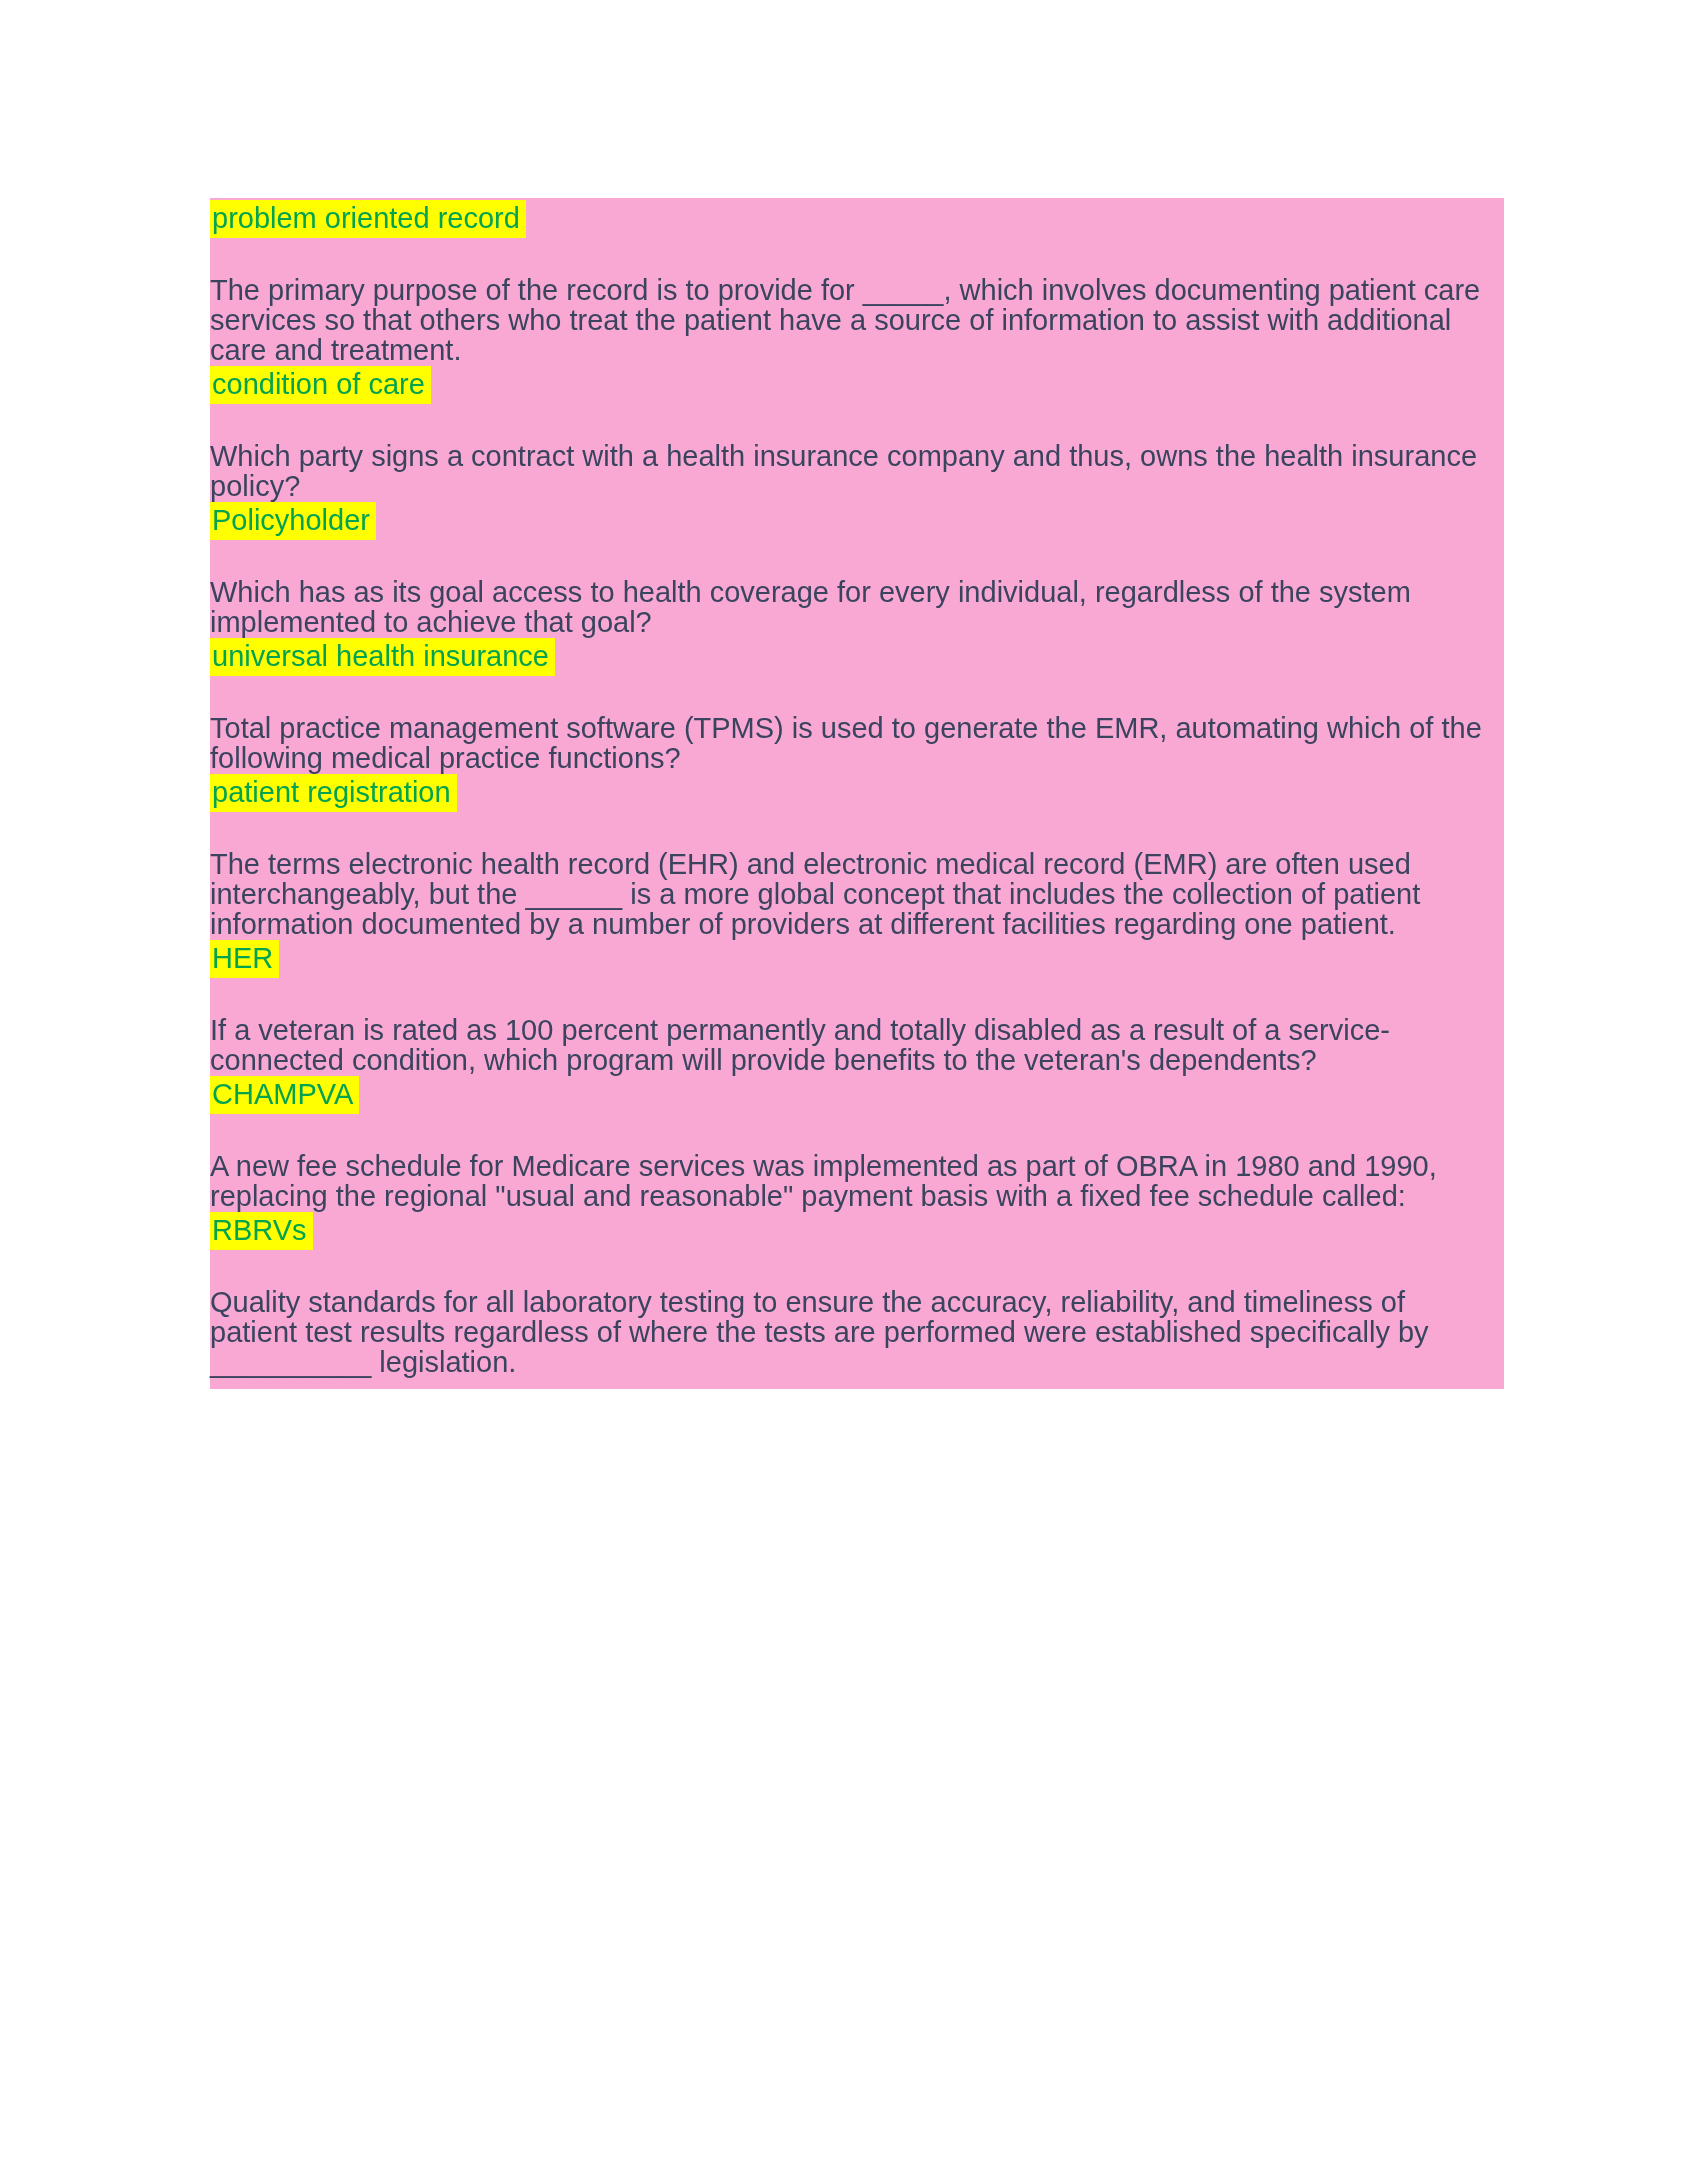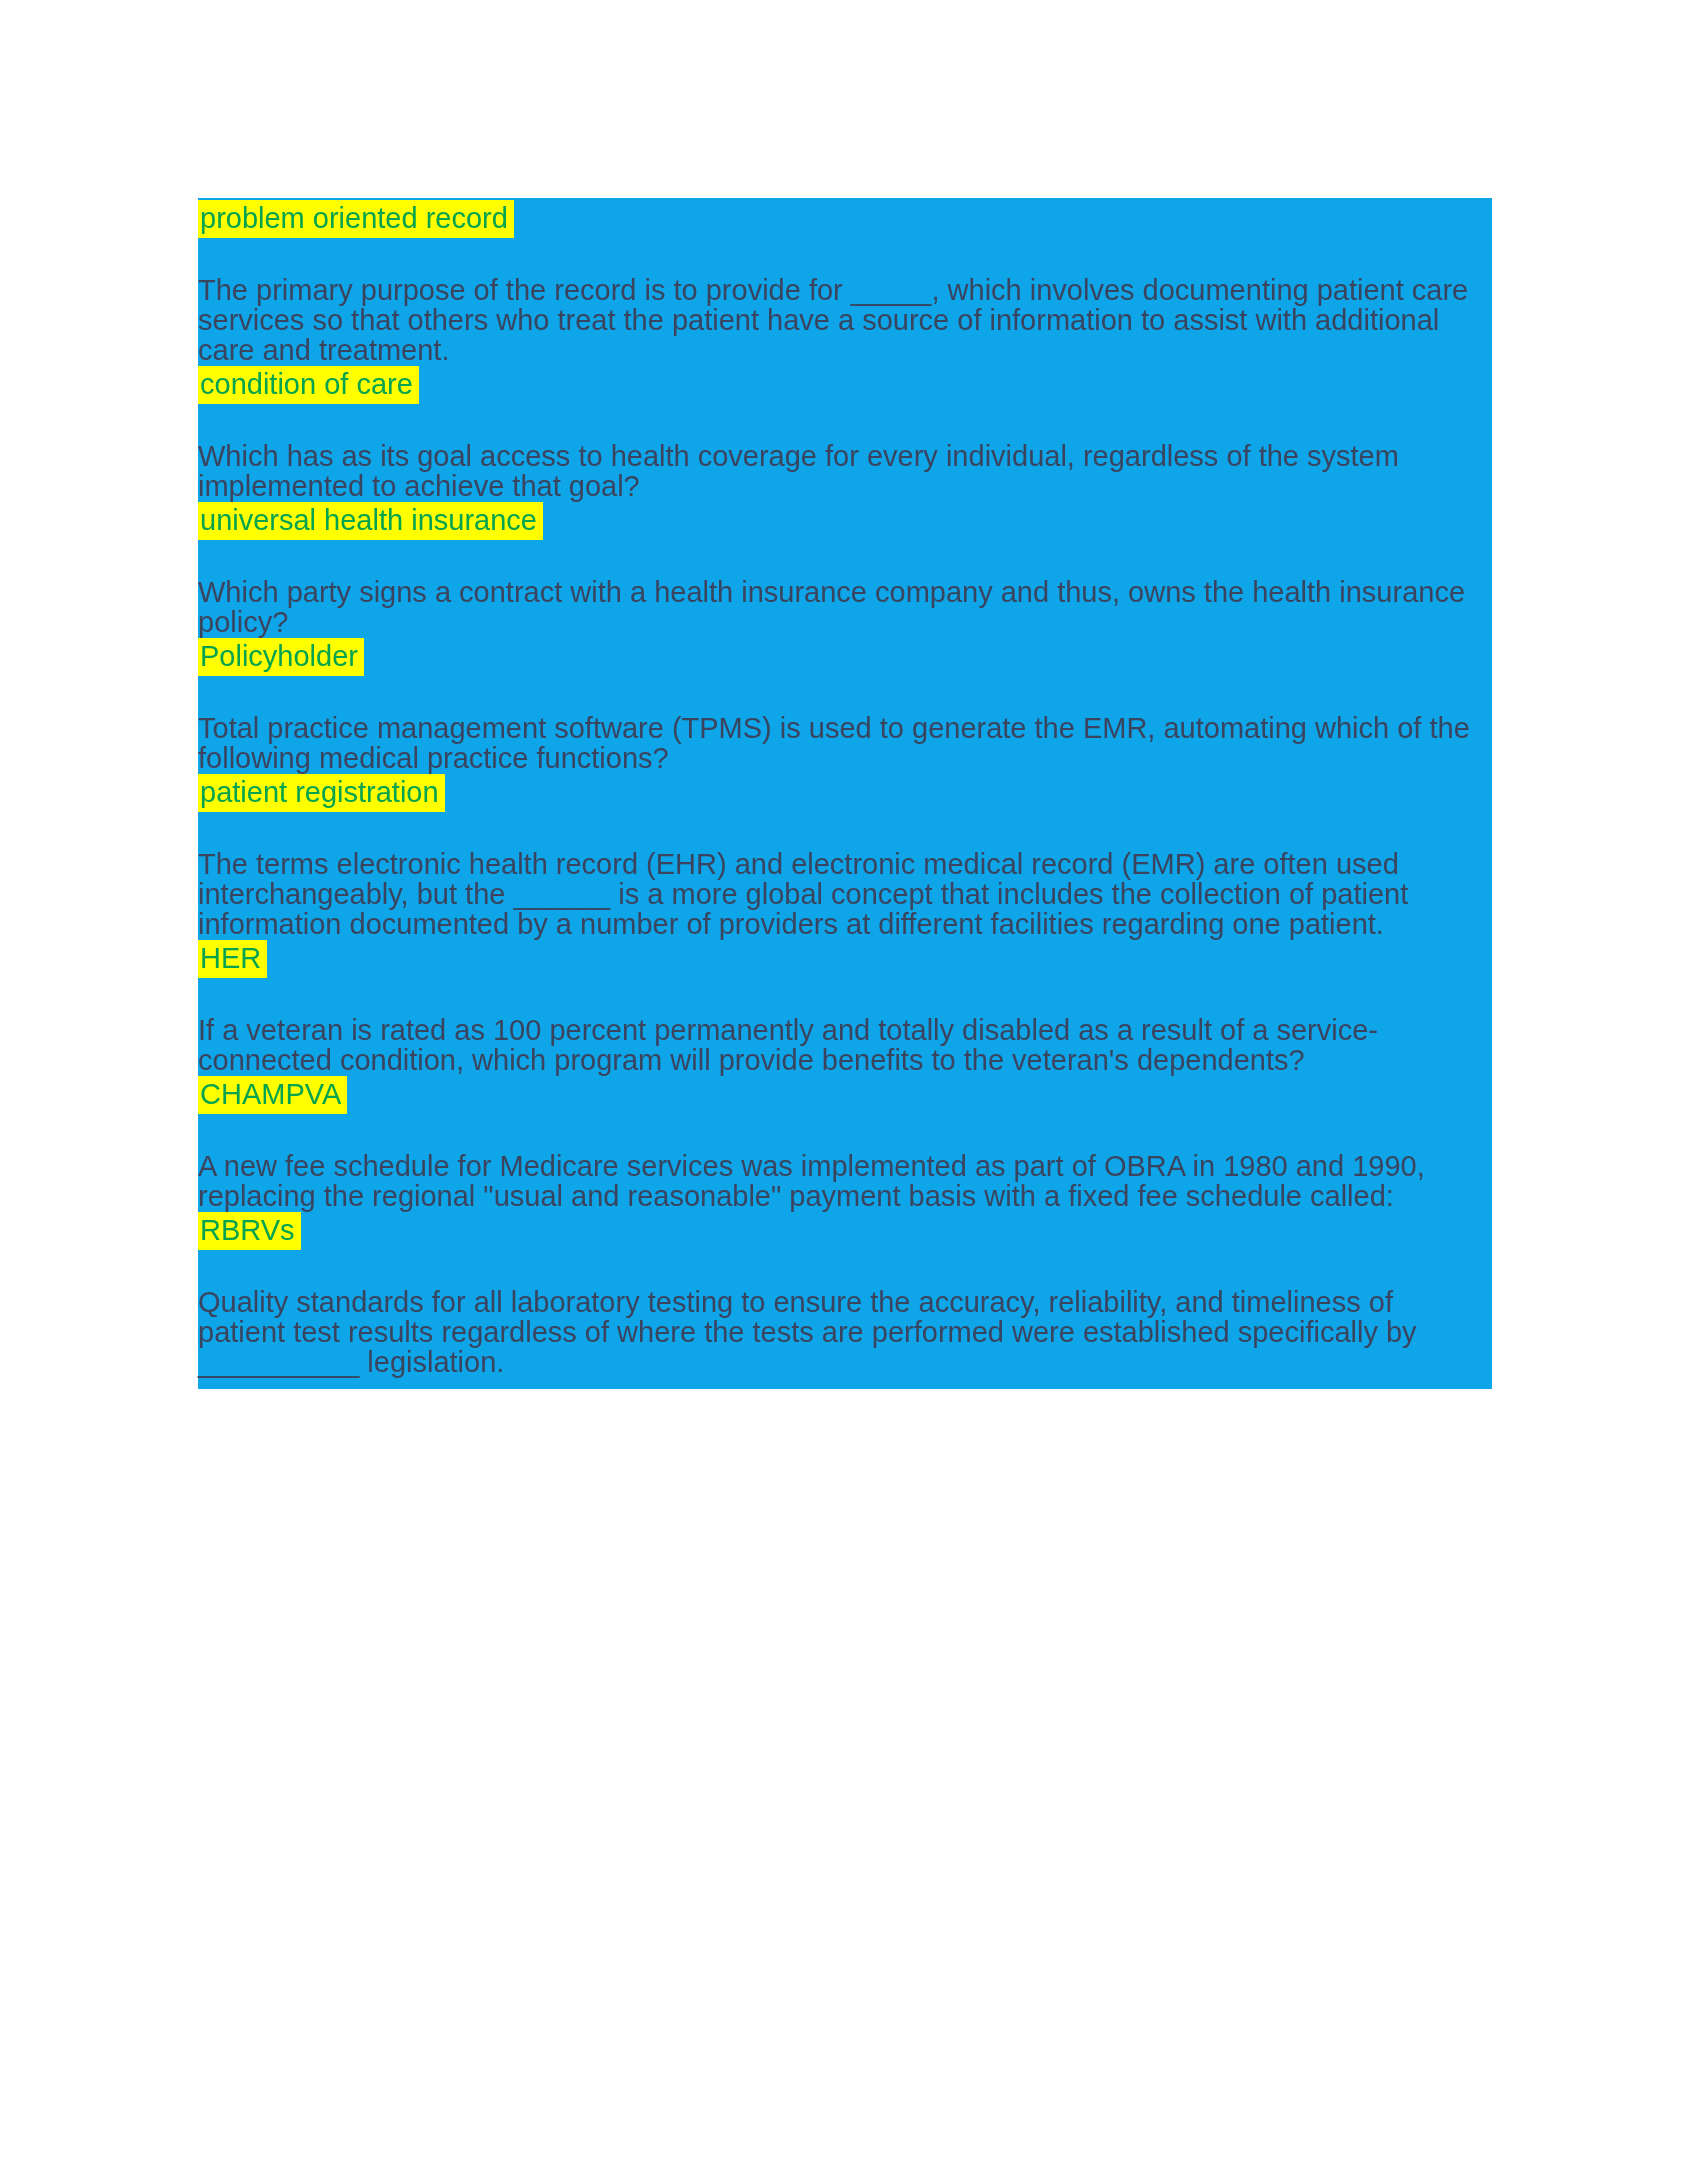--- a/index.html
+++ b/index.html
@@ -14,24 +14,24 @@
     font-family: "Liberation Sans", sans-serif;
     overflow: hidden;
   }
   .page {
     position: absolute;
     inset: 0;
     background: #ffffff;
   }
   .panel {
     position: absolute;
-    left: 198px;
+    left: 210px;
     top: 198px;
     width: 1294px;
-    background: #0ea5e9;
+    background: #f9a8d4;
     padding: 1px 0 12px 0;
     box-sizing: border-box;
   }
   .panel-inner {
     padding-right: 18px;
   }
   .question {
     margin: 0;
     font-size: 29px;
     line-height: 30px;
@@ -64,30 +64,30 @@
       </div>
 
       <div class="qa">
         <p class="question">The primary purpose of the record is to provide for _____, which involves documenting patient care services so that others who treat the patient have a source of information to assist with additional care and treatment.</p>
         <div class="answer-line">
           <mark class="answer">condition of care</mark>
         </div>
       </div>
 
       <div class="qa">
-        <p class="question">Which has as its goal access to health coverage for every individual, regardless of the system implemented to achieve that goal?</p>
+        <p class="question">Which party signs a contract with a health insurance company and thus, owns the health insurance policy?</p>
         <div class="answer-line">
-          <mark class="answer">universal health insurance</mark>
+          <mark class="answer">Policyholder</mark>
         </div>
       </div>
 
       <div class="qa">
-        <p class="question">Which party signs a contract with a health insurance company and thus, owns the health insurance policy?</p>
+        <p class="question">Which has as its goal access to health coverage for every individual, regardless of the system implemented to achieve that goal?</p>
         <div class="answer-line">
-          <mark class="answer">Policyholder</mark>
+          <mark class="answer">universal health insurance</mark>
         </div>
       </div>
 
       <div class="qa">
         <p class="question">Total practice management software (TPMS) is used to generate the EMR, automating which of the following medical practice functions?</p>
         <div class="answer-line">
           <mark class="answer">patient registration</mark>
         </div>
       </div>
 

